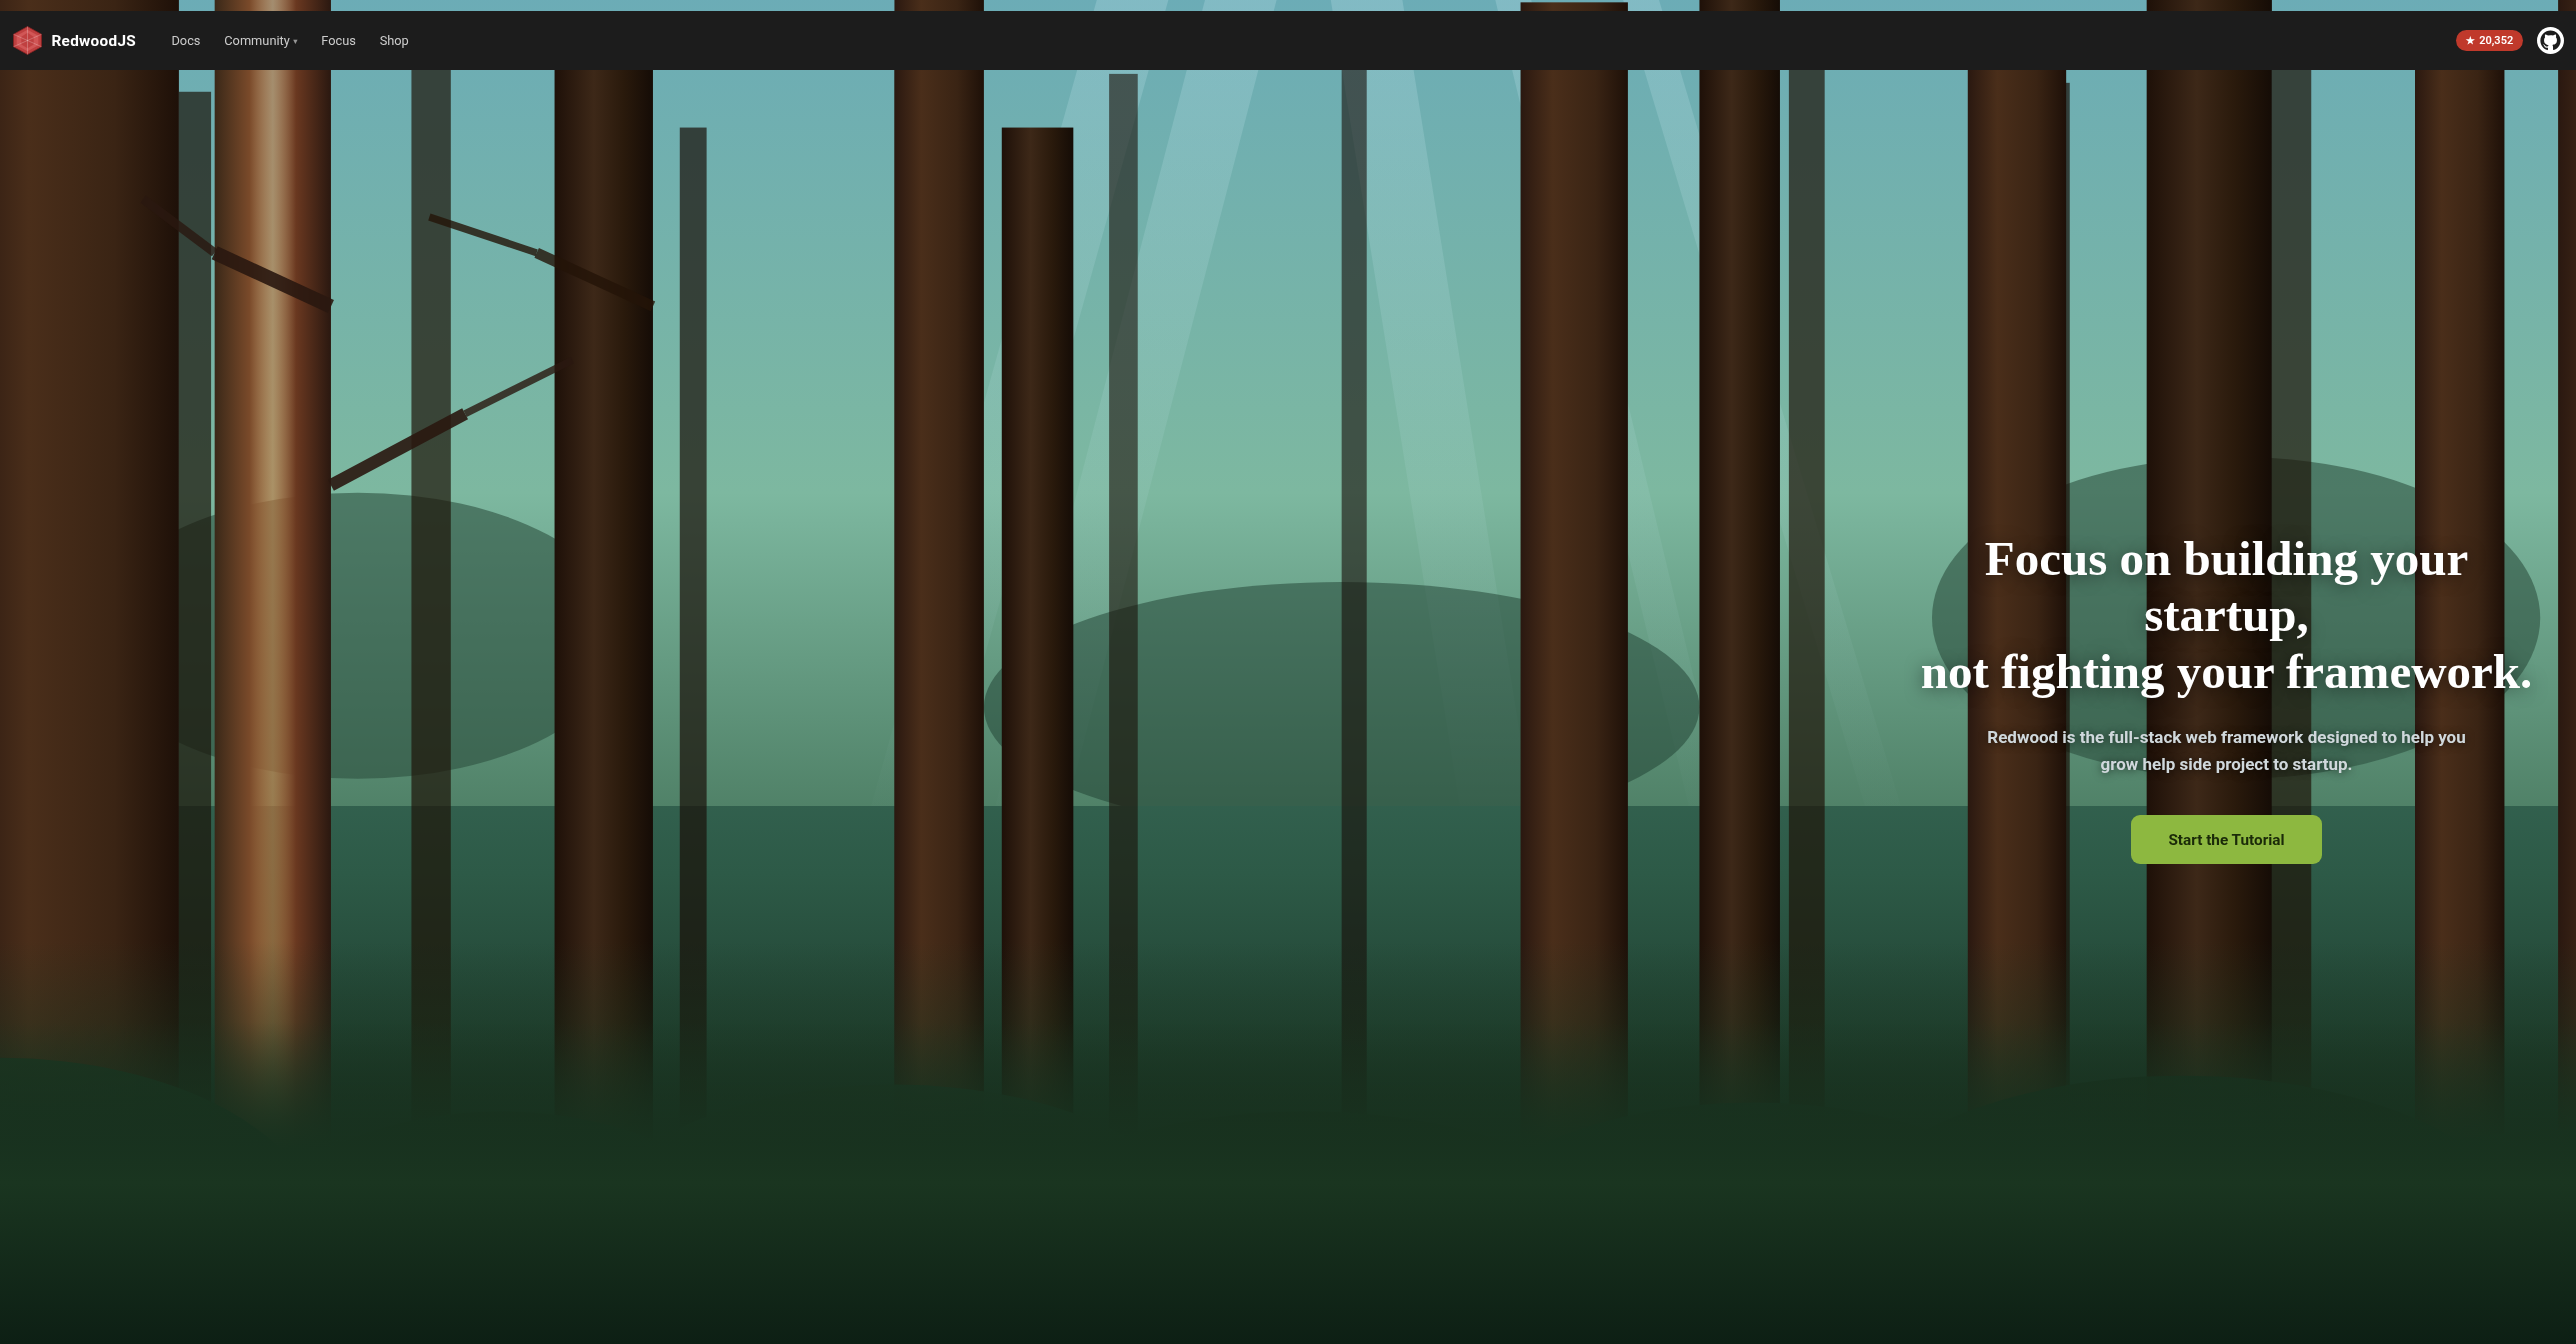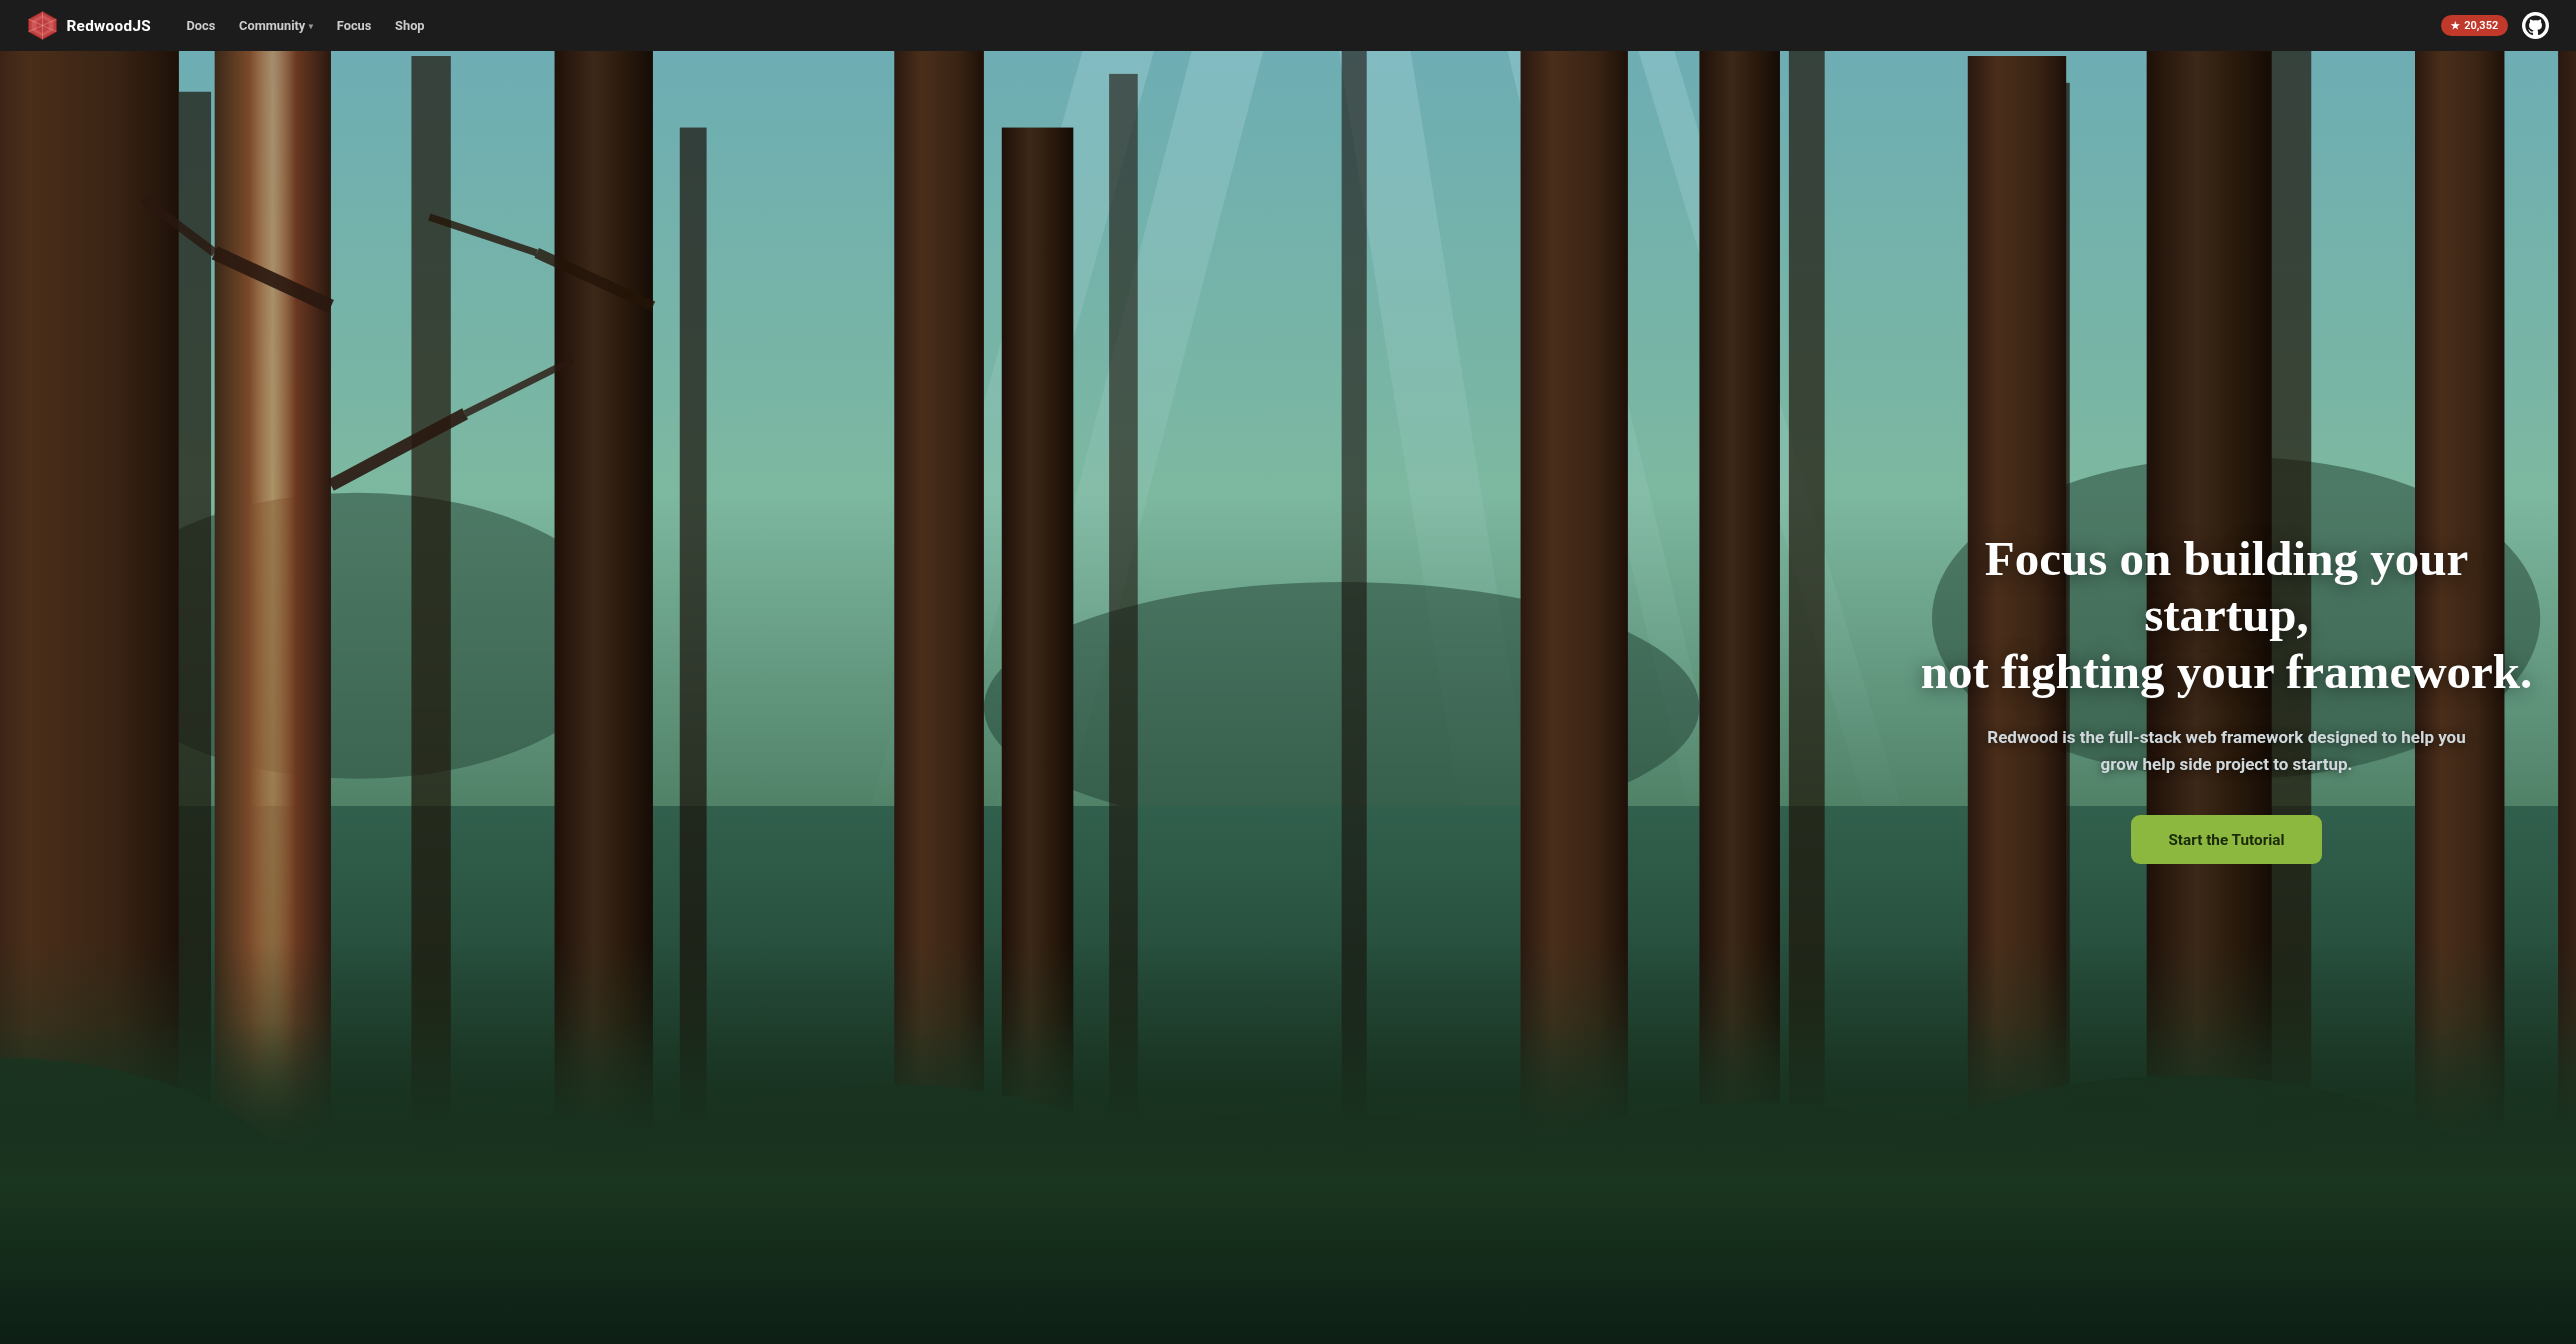--- a/index.html
+++ b/index.html
@@ -1,27 +1,27 @@
 <!DOCTYPE html>
 <html style="font-size:13.6px"><head>
   <meta charset="utf-8">
   <style>
     * { margin: 0; padding: 0; box-sizing: border-box; }
     body { font-family: -apple-system, BlinkMacSystemFont, 'Segoe UI', Roboto, sans-serif; background: #1a1a1a; overflow-x: hidden; }
 
     
     .navbar {
       position: fixed;
-      top: 0; left: 0; right: 0;
-      height: 51px;
+      top: 11px; left: 0; right: 0;
+      height: 59px;
       background: #1c1c1c;
       display: flex;
       align-items: center;
       justify-content: space-between;
-      padding: 0 27px;
+      padding: 0 12px;
       z-index: 100;
     }
     .navbar-left {
       display: flex;
       align-items: center;
       gap: 27px;
     }
     .logo-area {
       display: flex;
       align-items: center;
@@ -47,21 +47,20 @@
       color: #cccccc;
       font-size: 12.8px;
       text-decoration: none;
       padding: 5.1px 8.5px;
       border-radius: 3.4px;
       cursor: pointer;
       transition: color 0.2s;
       display: flex;
       align-items: center;
       gap: 3.4px;
-      font-weight: bold;
     }
     .nav-link .chevron {
       font-size: 8.5px;
       opacity: 0.7;
     }
     .navbar-right {
       display: flex;
       align-items: center;
       gap: 13.6px;
     }

